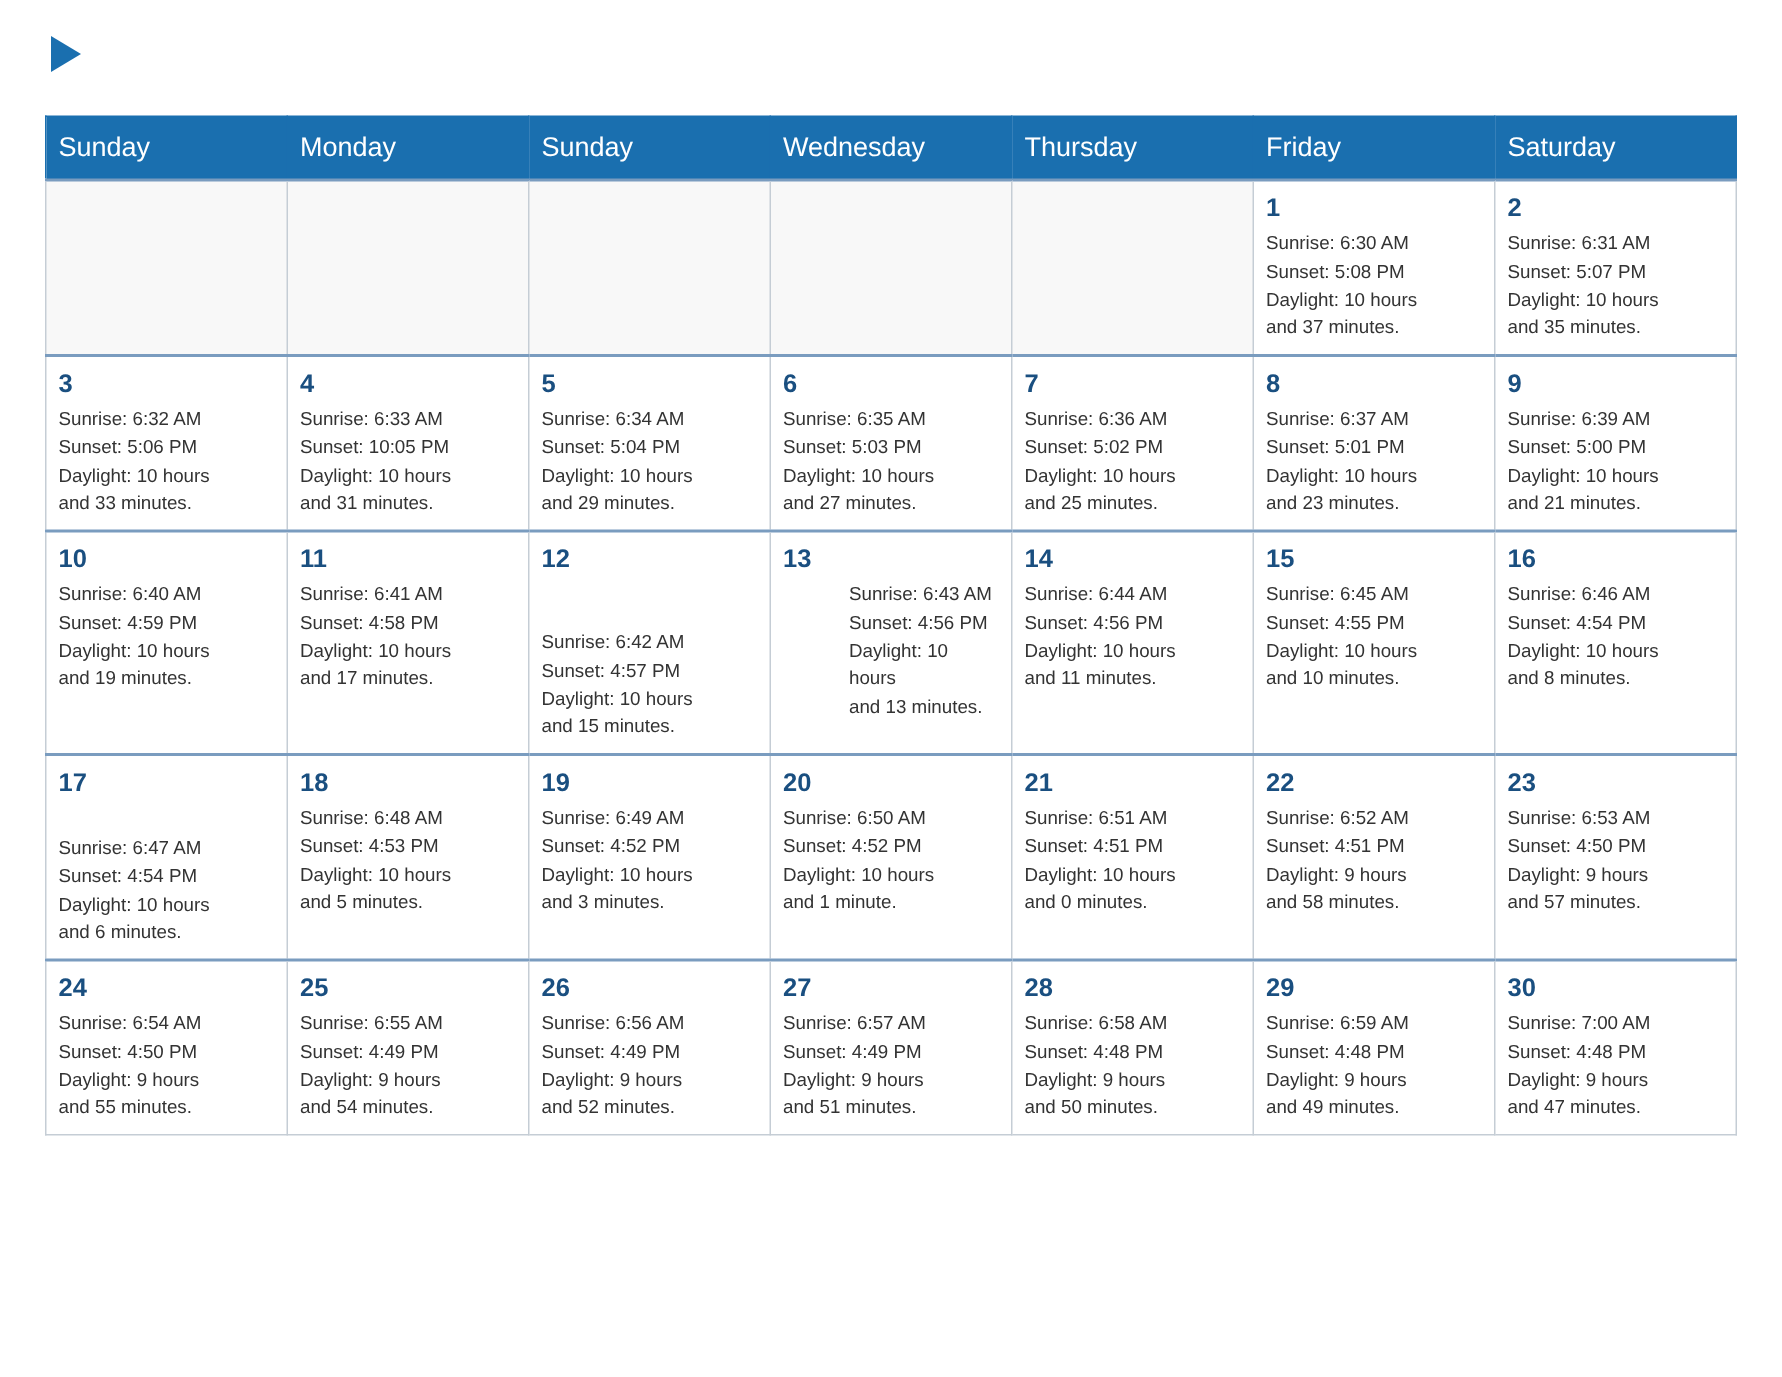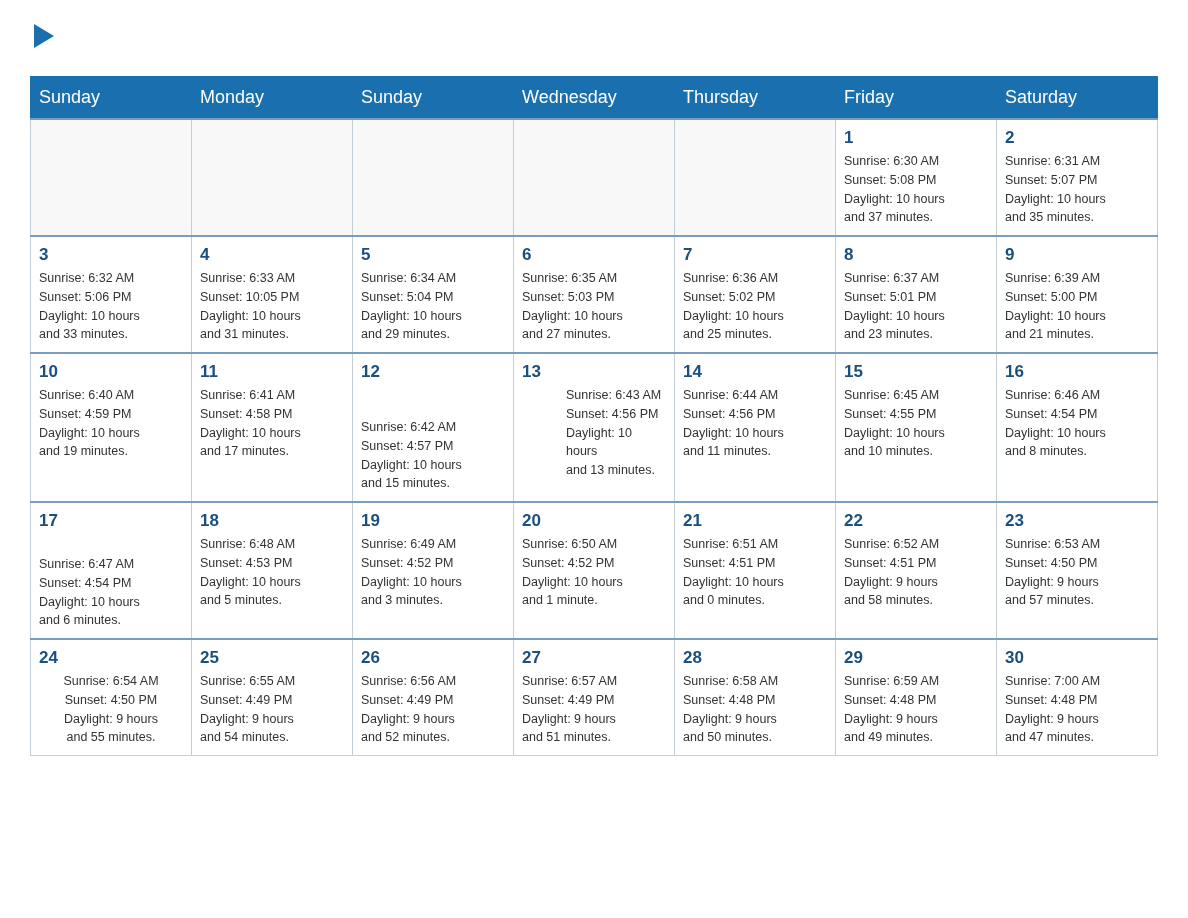--- a/index.html
+++ b/index.html
@@ -296,21 +296,21 @@
           <span class="day-number">23</span>
           <div class="day-info" style="white-space: pre-line;">Sunrise: 6:53 AM
 Sunset: 4:50 PM
 Daylight: 9 hours
 and 57 minutes.</div>
         </td>
       </tr>
       <tr>
         <td>
           <span class="day-number">24</span>
-          <div class="day-info" style="white-space: pre-line; text-align: center;">Sunrise: 6:54 AM
+          <div class="day-info" style="white-space: pre-line;">Sunrise: 6:54 AM
 Sunset: 4:50 PM
 Daylight: 9 hours
 and 55 minutes.</div>
         </td>
         <td>
           <span class="day-number">25</span>
           <div class="day-info" style="white-space: pre-line;">Sunrise: 6:55 AM
 Sunset: 4:49 PM
 Daylight: 9 hours
 and 54 minutes.</div>

